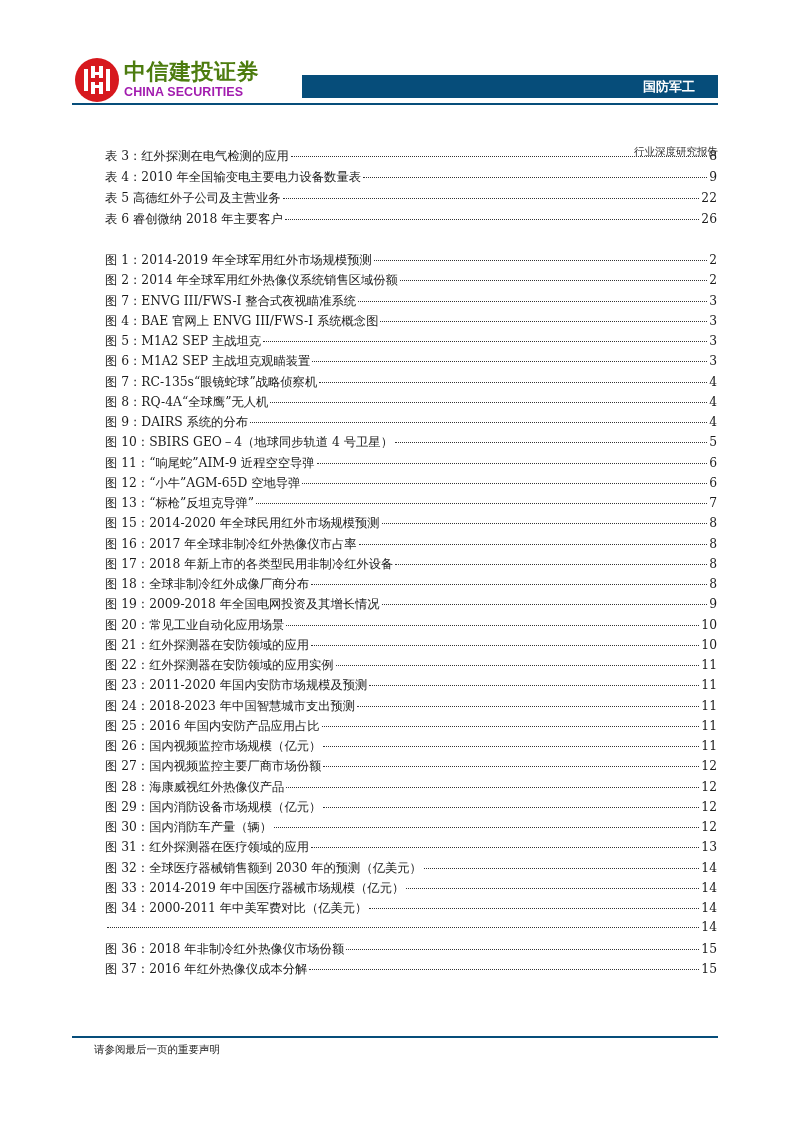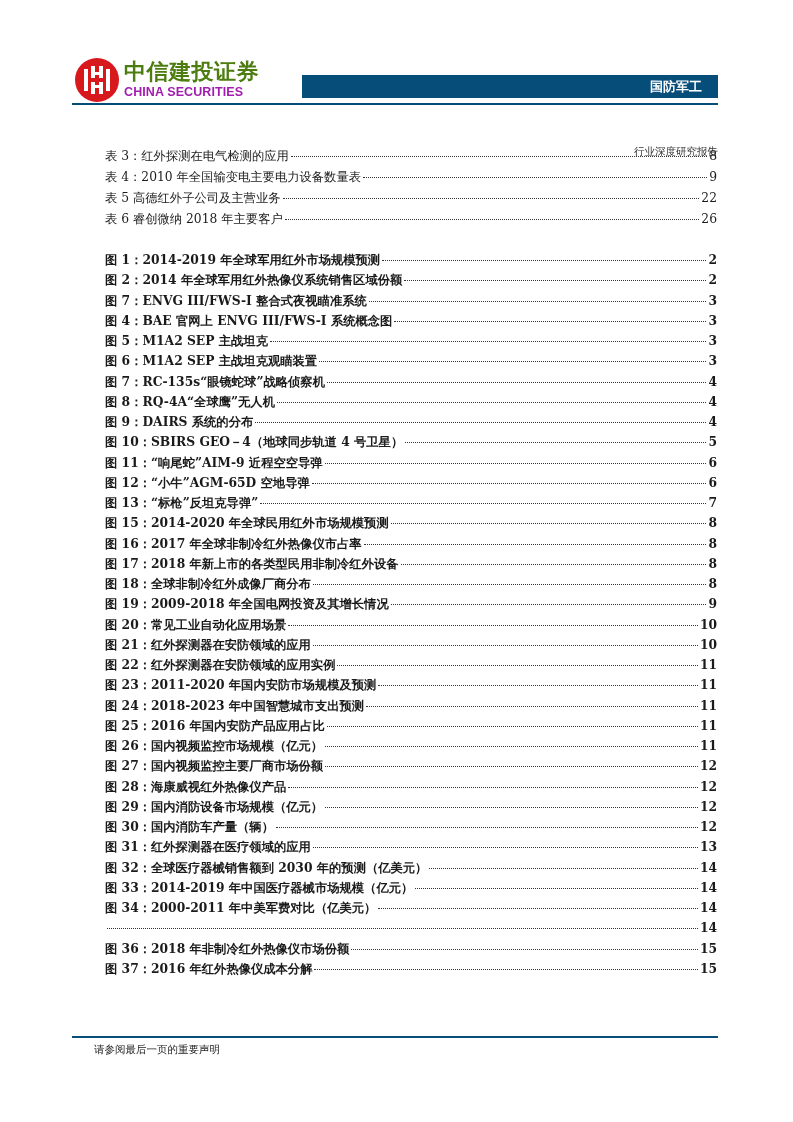--- a/index.html
+++ b/index.html
@@ -59,21 +59,21 @@
       top: 75px;
       width: 416px;
       height: 23px;
       background: #064d7a;
       color: #ffffff;
       font-family: "DejaVu Sans", "Liberation Sans", sans-serif;
       font-weight: bold;
       font-size: 13px;
       text-align: right;
       line-height: 23px;
-      padding-right: 16px;
+      padding-right: 23px;
       box-sizing: border-box;
     }
     .header-rule {
       position: absolute;
       left: 72px;
       top: 103px;
       width: 646px;
       height: 2px;
       background: #064d7a;
     }
@@ -169,21 +169,21 @@
     <span class="toc-dots"></span>
     <span class="toc-page">22</span>
   </div>
   <div class="toc-row">
     <span class="toc-label">表 6 睿创微纳 2018 年主要客户</span>
     <span class="toc-dots"></span>
     <span class="toc-page">26</span>
   </div>
 </div>
 
-<div class="toc toc-figures" id="figure-list" style="top:252px;font-weight:bold;">
+<div class="toc toc-figures" id="figure-list" style="top:252px;">
     <div class="toc-row">
       <span class="toc-label">图 1：2014-2019 年全球军用红外市场规模预测</span>
       <span class="toc-dots"></span>
       <span class="toc-page">2</span>
     </div>
     <div class="toc-row">
       <span class="toc-label">图 2：2014 年全球军用红外热像仪系统销售区域份额</span>
       <span class="toc-dots"></span>
       <span class="toc-page">2</span>
     </div>

